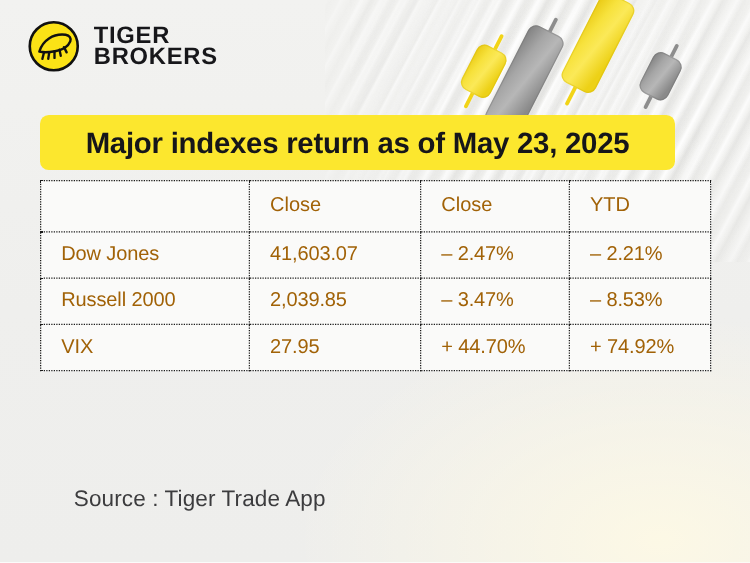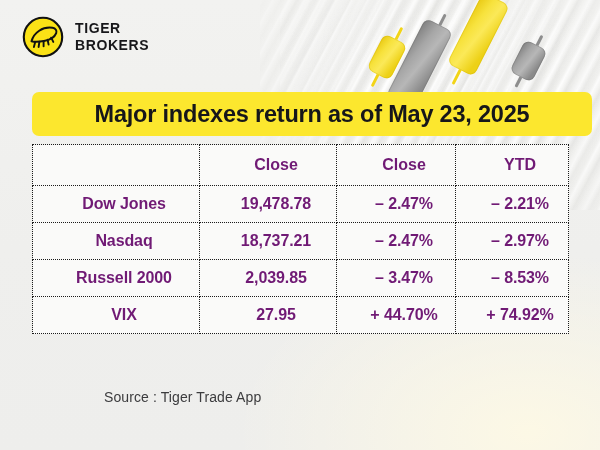--- a/index.html
+++ b/index.html
@@ -122,33 +122,33 @@
     align-items: center;
     gap: 11px;
   }
   #brand-mark {
     width: 42px;
     height: 42px;
     flex: 0 0 42px;
   }
   #brand-text {
     font-weight: bold;
-    font-size: 14px;
+    font-size: 19px;
     line-height: 17px;
     letter-spacing: 0.6px;
     color: #17171a;
     white-space: pre-line;
   }
 
   
   #title-banner {
     position: absolute;
     left: 32px;
     top: 92px;
-    width: 560px;
+    width: 508px;
     height: 44px;
     background: #fce72e;
     border-radius: 7px;
     display: flex;
     align-items: center;
     justify-content: center;
     box-sizing: border-box;
   }
   #title-text {
     font-size: 23.5px;
@@ -168,24 +168,24 @@
   table#index-table {
     width: 100%;
     border-collapse: collapse;
     table-layout: fixed;
     background: transparent;
   }
   table#index-table td, table#index-table th {
     border: 1.6px dotted #1b1b1b;
     height: 37px;
     padding: 0 0 0 16px;
-    text-align: center;
+    text-align: left;
     font-size: 16px;
-    color: #701a75;
-    font-weight: bold;
+    color: #a16207;
+    font-weight: normal;
     vertical-align: middle;
     box-sizing: border-box;
     background: #fafaf9;
   }
   table#index-table thead th { height: 41px; }
   col.c-name  { width: 167px; }
   col.c-close { width: 137px; }
   col.c-week  { width: 119px; }
   col.c-ytd   { width: 113px; }
 
@@ -199,24 +199,23 @@
   td.num-cell { font-size: 16.5px; letter-spacing: -0.1px; }
   td.pct-cell { font-weight: bold; font-size: 15.5px; letter-spacing: -0.1px; }
   td.pct-neg { color: #fa5c5c; }
   td.pct-pos { color: #00c97b; }
 
   
   #source-note {
     position: absolute;
     left: 59px;
     top: 389px;
-    font-size: 14px;
+    font-size: 18px;
     color: #3c3c3e;
     letter-spacing: 0.1px;
-    margin-left: 45px;
   }
 </style>
 </head>
 <body>
 
 <div id="stage">
 
   <div class="streaks"></div>
   <div class="streaks2"></div>
 
@@ -267,29 +266,23 @@
         <tr>
           <th class="head-cell"></th>
           <th class="head-cell">Close</th>
           <th class="head-cell">Close</th>
           <th class="head-cell">YTD</th>
         </tr>
       </thead>
       <tbody>
         <tr>
           <td class="name-cell">Dow Jones</td>
-          <td class="num-cell">19,478.78</td>
+          <td class="num-cell">41,603.07</td>
           <td class="pct-cell pct-neg">– 2.47%</td>
           <td class="pct-cell pct-neg">– 2.21%</td>
-        </tr>
-        <tr>
-          <td class="name-cell">Nasdaq</td>
-          <td class="num-cell">18,737.21</td>
-          <td class="pct-cell pct-neg">– 2.47%</td>
-          <td class="pct-cell pct-neg">– 2.97%</td>
         </tr>
         <tr>
           <td class="name-cell">Russell 2000</td>
           <td class="num-cell">2,039.85</td>
           <td class="pct-cell pct-neg">– 3.47%</td>
           <td class="pct-cell pct-neg">– 8.53%</td>
         </tr>
         <tr>
           <td class="name-cell">VIX</td>
           <td class="num-cell">27.95</td>

